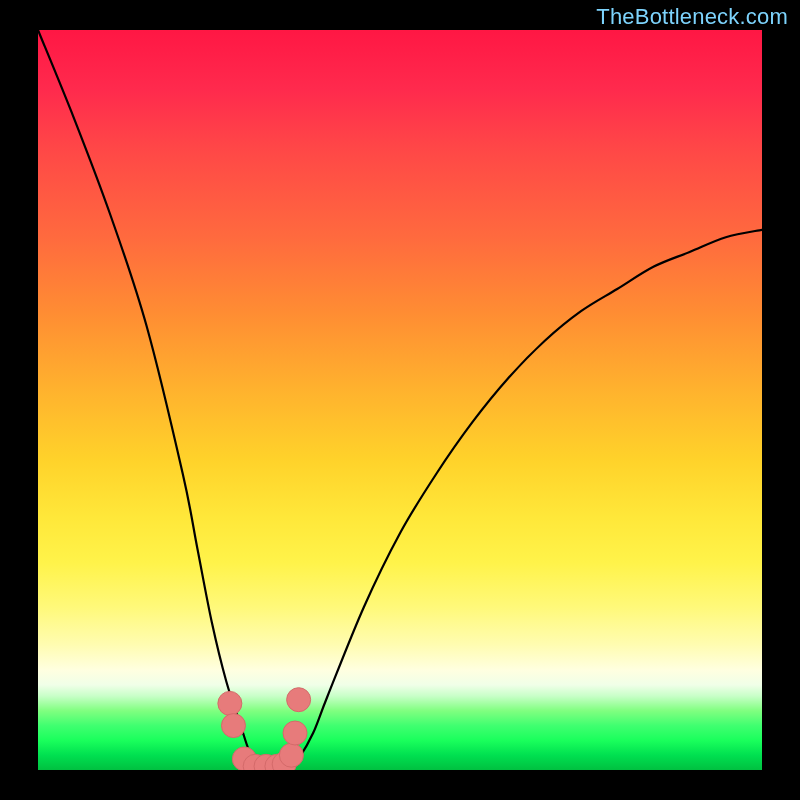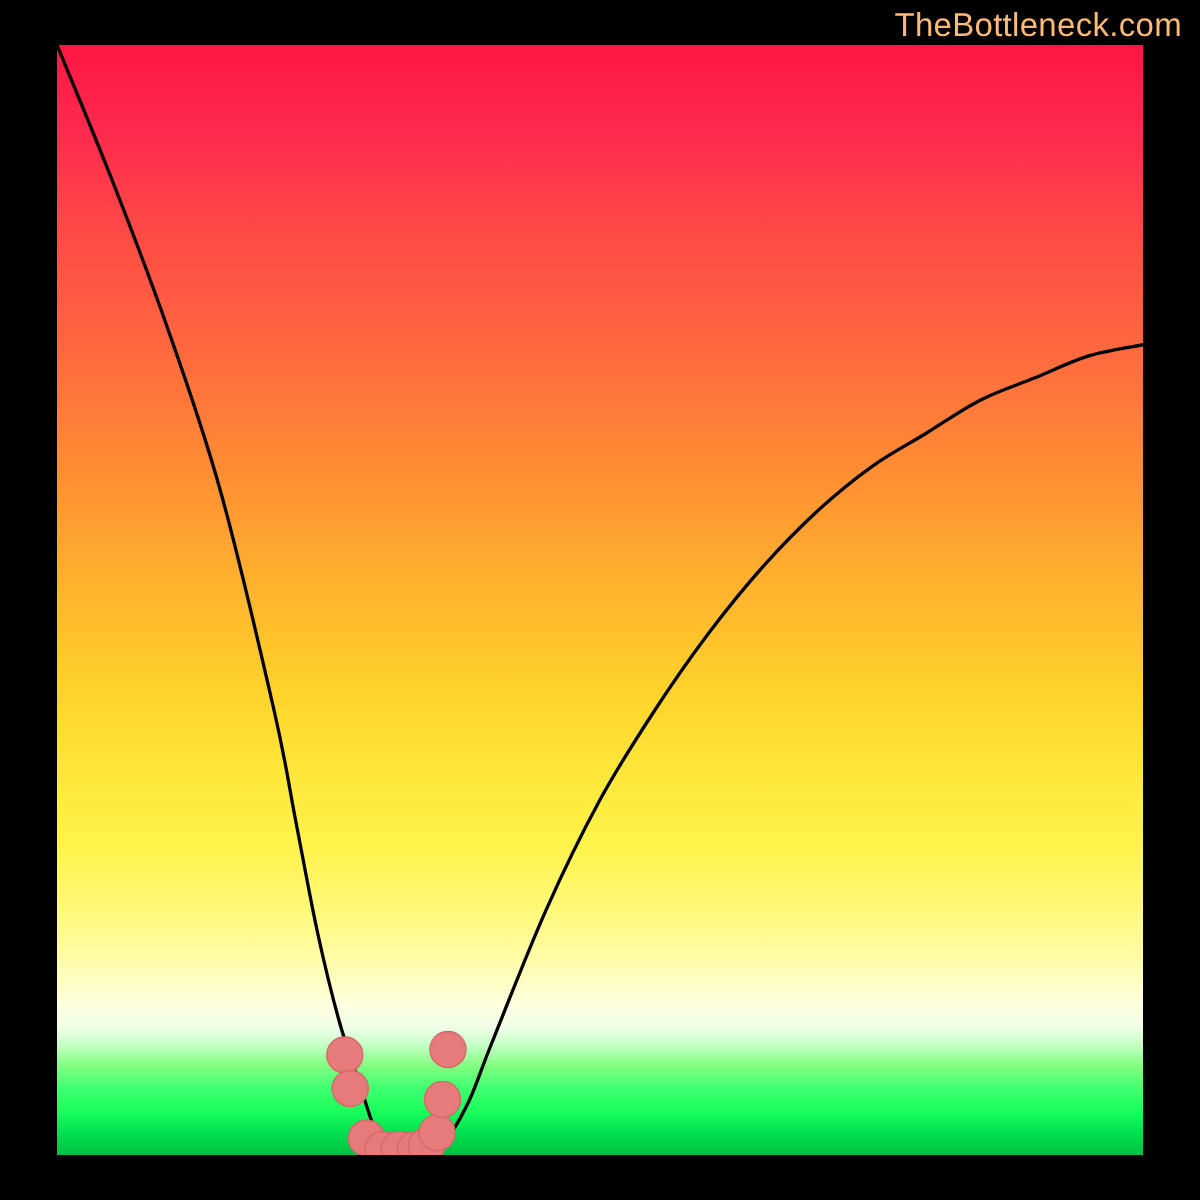--- a/index.html
+++ b/index.html
@@ -16,21 +16,21 @@
     top: 0;
     left: 0;
     width: 800px;
     height: 800px;
     background: #000;
   }
   .watermark {
     position: absolute;
     top: 4px;
     right: 12px;
-    color: #fdba74;
+    color: #7dd3fc;
     font-size: 22px;
     font-weight: 400;
     letter-spacing: 0.2px;
     z-index: 10;
   }
   .plot-area {
     position: absolute;
     left: 38px;
     top: 30px;
     width: 724px;

